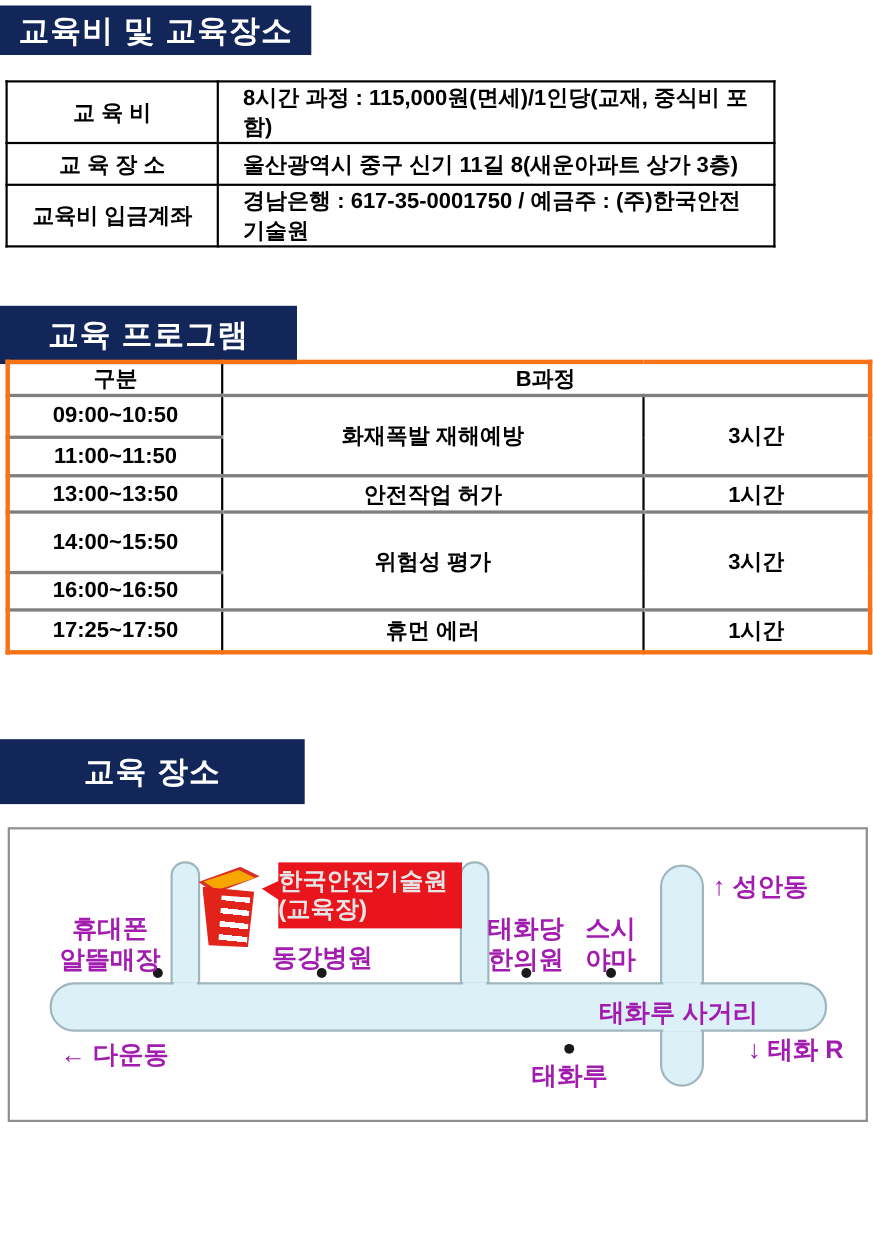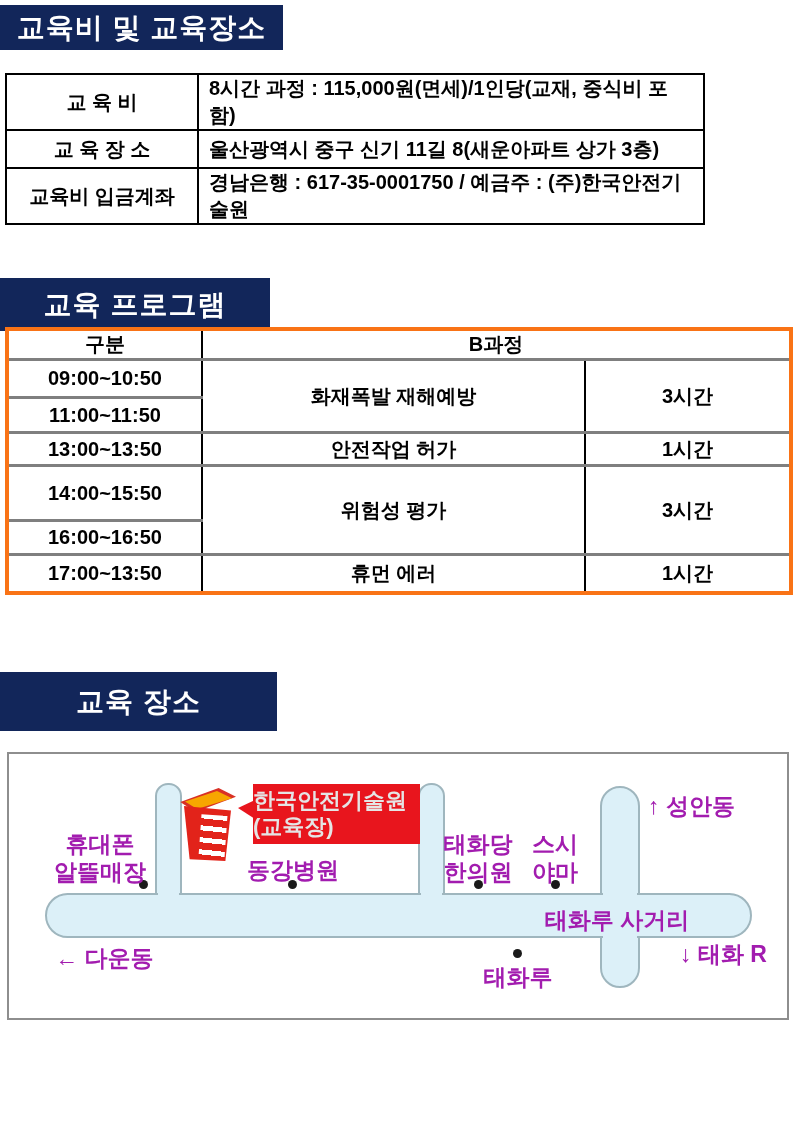--- a/index.html
+++ b/index.html
@@ -10,21 +10,21 @@
   .banner{position:absolute;left:0;background:#12265A;color:#fff;display:flex;
           align-items:center;justify-content:center;font-size:28px;letter-spacing:1px;}
   .banner.b1{top:5px;width:283px;height:45px;}
   .banner.b2{top:243px;width:270px;height:53px;margin-top:35px;}
   .banner.b3{top:672px;width:277px;height:59px;}
 
   
   table.fee{position:absolute;left:5px;top:73px;width:700px;border-collapse:collapse;
             table-layout:fixed;font-size:20px;font-weight:bold;}
   table.fee,table.fee td{border:2px solid #000;}
-  table.fee td{padding:0 10px;height:36px;}
+  table.fee td{padding:0 22px;height:36px;}
   table.fee td.lbl{width:186px;text-align:center;padding:0 2px;}
   table.fee td.val{text-align:left;}
 
   
   table.program{position:absolute;left:5px;top:327px;width:784px;border-collapse:collapse;
                 table-layout:fixed;font-size:20px;font-weight:bold;border:4px solid #f97316;}
   table.program td{border-top:3px solid #7F7F7F;border-bottom:3px solid #7F7F7F;
                    border-left:2px solid #000;border-right:2px solid #000;
                    text-align:center;vertical-align:middle;padding:0;}
   tr.h-hdr{height:27px;} tr.h-r1{height:38px;} tr.h-r2{height:35px;} tr.h-r3{height:33px;}
@@ -124,21 +124,21 @@
     </tr>
     <tr class="h-r4">
       <td>14:00~15:50</td>
       <td rowspan="2">위험성 평가</td>
       <td rowspan="2">3시간</td>
     </tr>
     <tr class="h-r5">
       <td>16:00~16:50</td>
     </tr>
     <tr class="h-r6">
-      <td>17:00~13:50</td>
+      <td>17:25~17:50</td>
       <td>휴먼 에러</td>
       <td>1시간</td>
     </tr>
   </tbody>
     </table>
 
   <div class="banner b3">
     <span>교육 장소</span>
   </div>
 

